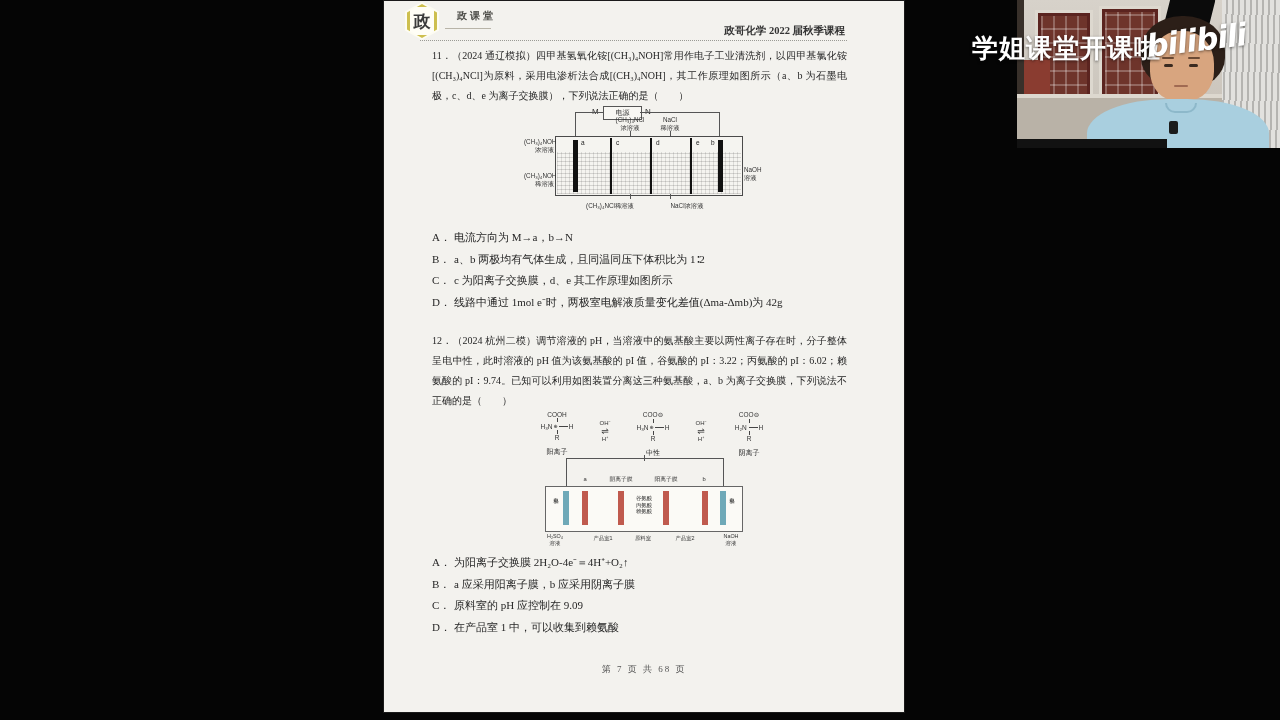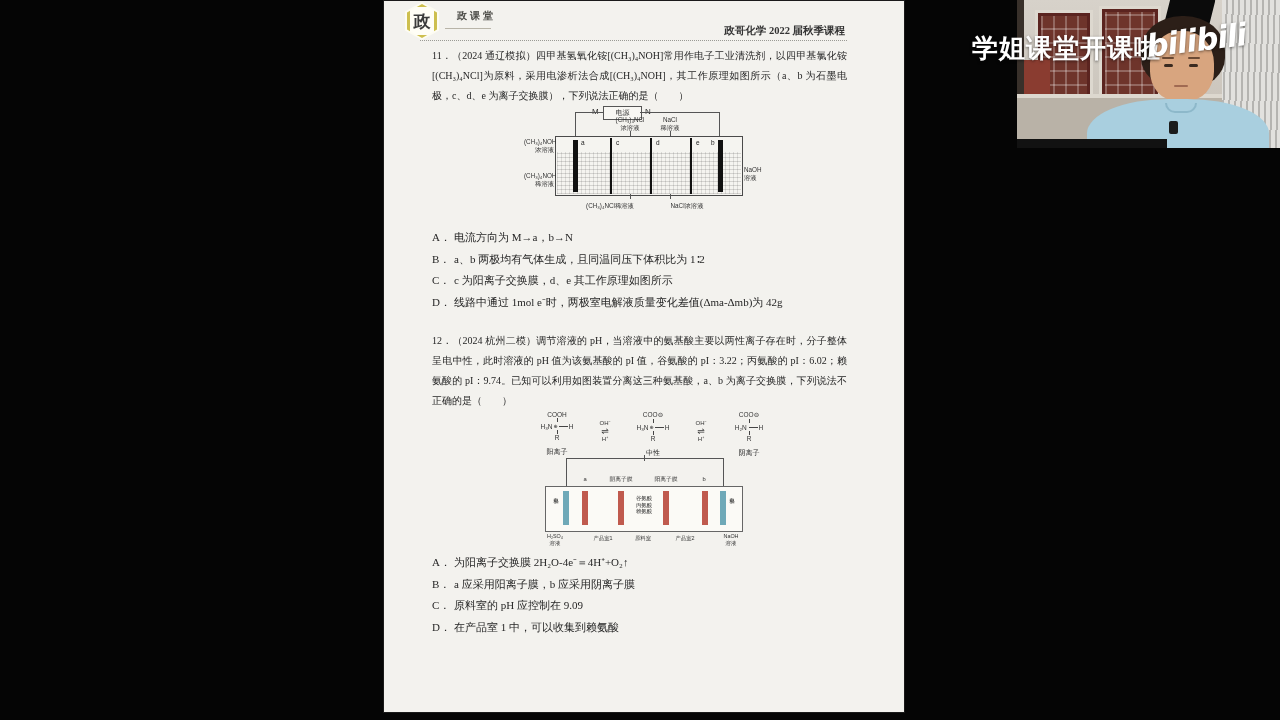--- a/index.html
+++ b/index.html
@@ -298,20 +298,21 @@
       <div class="opt">
           <span class="k">C．</span>
           <span>原料室的 pH 应控制在 9.09</span>
         </div>
       <div class="opt">
           <span class="k">D．</span>
           <span>在产品室 1 中，可以收集到赖氨酸</span>
         </div>
     </div>
 
+    <div class="footer">第 7 页 共 68 页</div>
   </div>
 
   <div id="webcam">
     <div class="wall"></div>
     <div class="edge-col"></div>
     <div class="door" style="left:18px;top:10px;width:52px;height:90px;">
         <div class="glass"></div>
       </div>
     <div class="door" style="left:82px;top:6px;width:56px;height:94px;">
         <div class="glass"></div>

